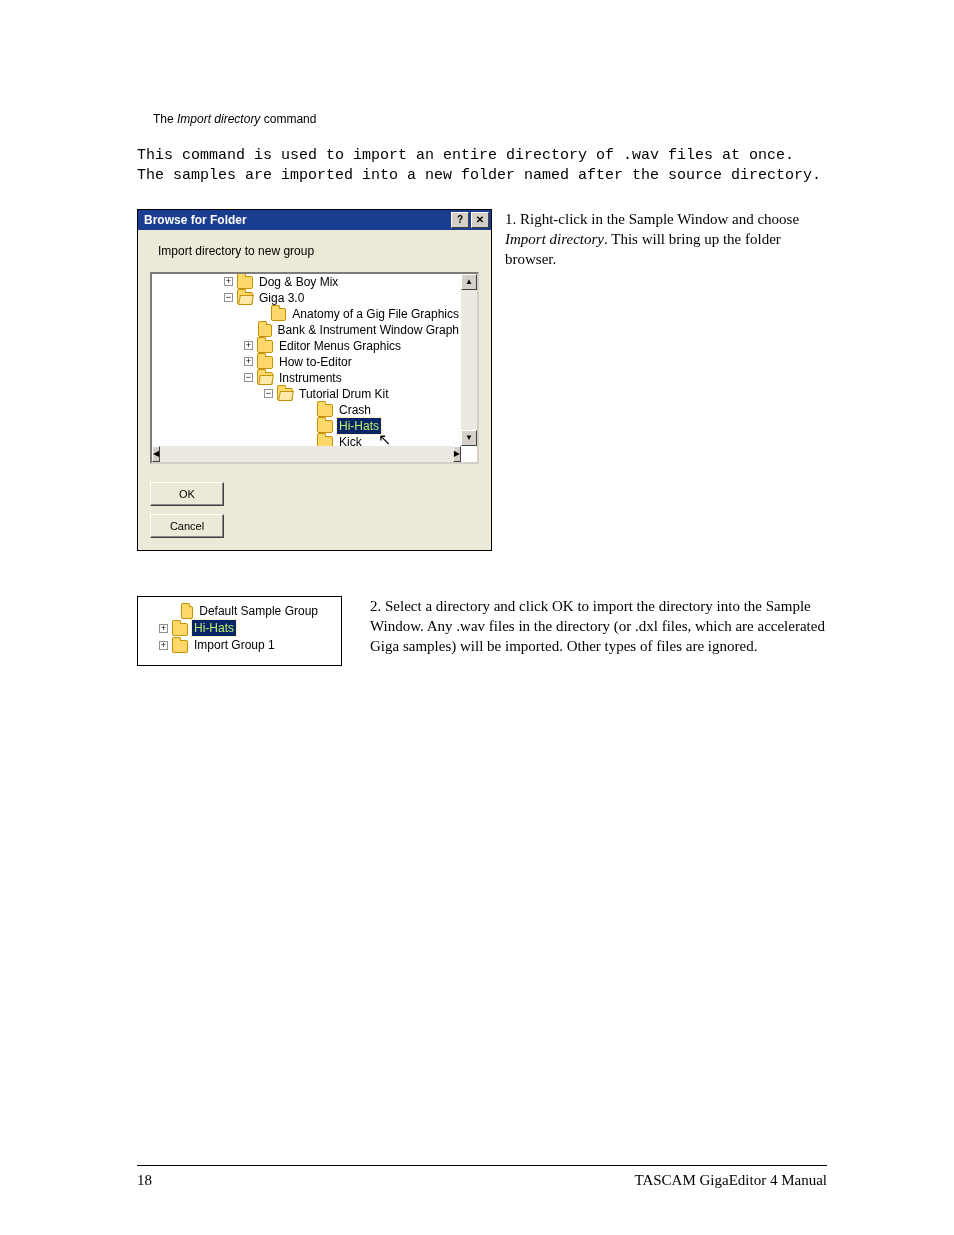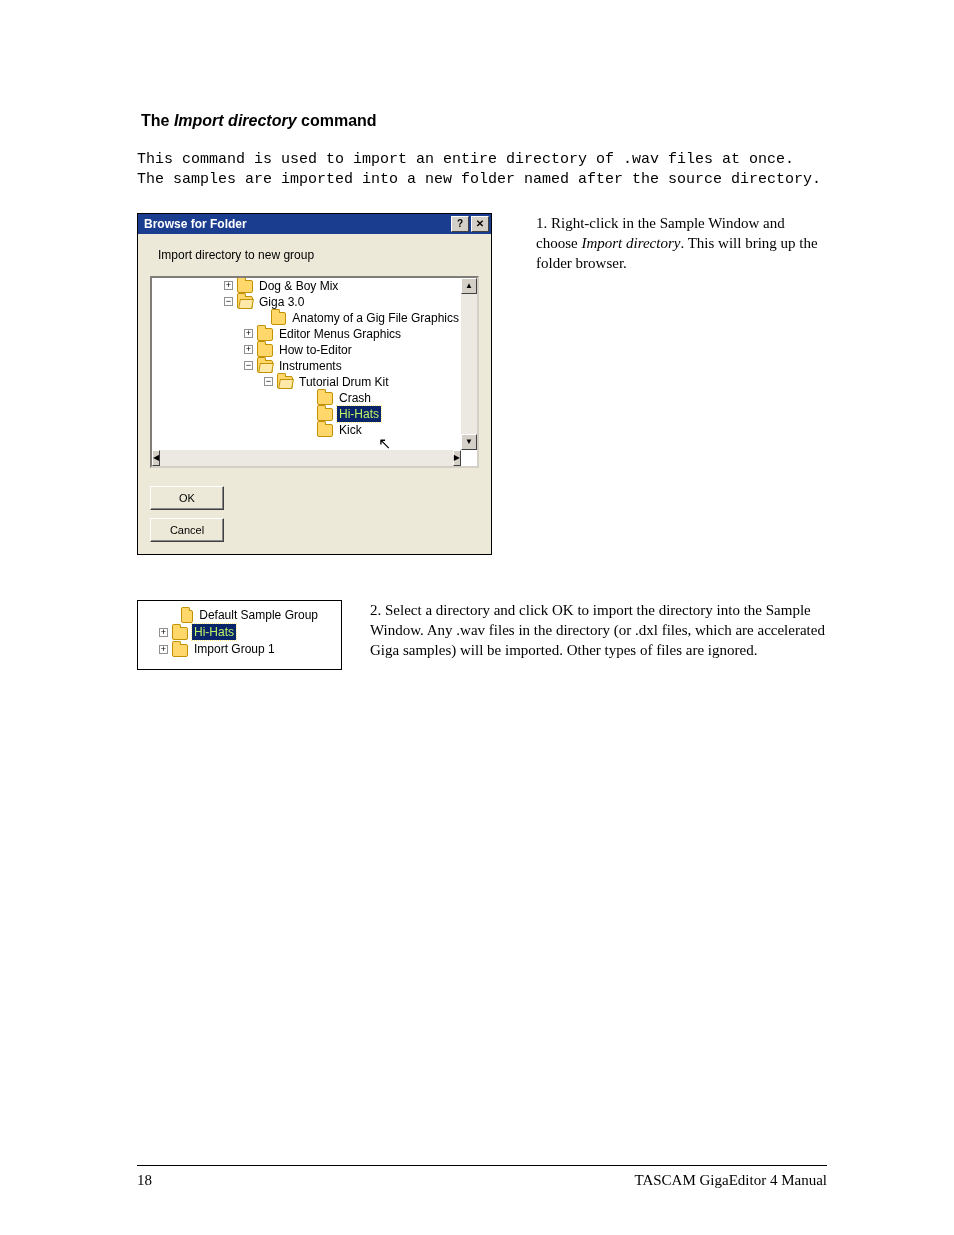--- a/index.html
+++ b/index.html
@@ -13,34 +13,34 @@
     position: relative;
   }
   .page {
     position: absolute;
     left: 137px;
     top: 112px;
     width: 690px;
   }
   .heading {
     font-family: "Futura", "Century Gothic", Arial, sans-serif;
-    font-size: 16px;
-    margin: 0 0 20px 4px;
-    font-weight: 700;
+    font-size: 12px;
+    margin: 0 0 20px 16px;
+    font-weight: 400;
   }
   .heading .italic { font-style: italic; }
   .intro {
     font-size: 15px;
     line-height: 1.35;
     margin: 0 0 22px 0;
     font-family: Liberation Mono, monospace;
   }
   .row1 {
     display: flex;
-    gap: 44px;
+    gap: 13px;
     margin-bottom: 45px;
   }
   .dialog {
     width: 355px;
     border: 1px solid #000;
     background: #ece9d8;
     box-sizing: border-box;
     font-family: Tahoma, Arial, sans-serif;
   }
   .dlg-titlebar {
@@ -273,20 +273,26 @@
                 <span class="folder folder-open"></span>
                 <span class="node-label">Giga 3.0</span>
               </div>
               <div class="tree-row">
                 <span class="tree-indent" style="width: 112px;"></span>
                 <span class="expander-spacer"></span>
                 <span class="folder"></span>
                 <span class="node-label">Anatomy of a Gig File Graphics</span>
               </div>
               <div class="tree-row">
+                <span class="tree-indent" style="width: 112px;"></span>
+                <span class="expander-spacer"></span>
+                <span class="folder"></span>
+                <span class="node-label">Bank &amp; Instrument Window Graph</span>
+              </div>
+              <div class="tree-row">
                 <span class="tree-indent" style="width: 92px;"></span>
                 <span class="expander">+</span>
                 <span class="folder"></span>
                 <span class="node-label">Editor Menus Graphics</span>
               </div>
               <div class="tree-row">
                 <span class="tree-indent" style="width: 92px;"></span>
                 <span class="expander">+</span>
                 <span class="folder"></span>
                 <span class="node-label">How to-Editor</span>

